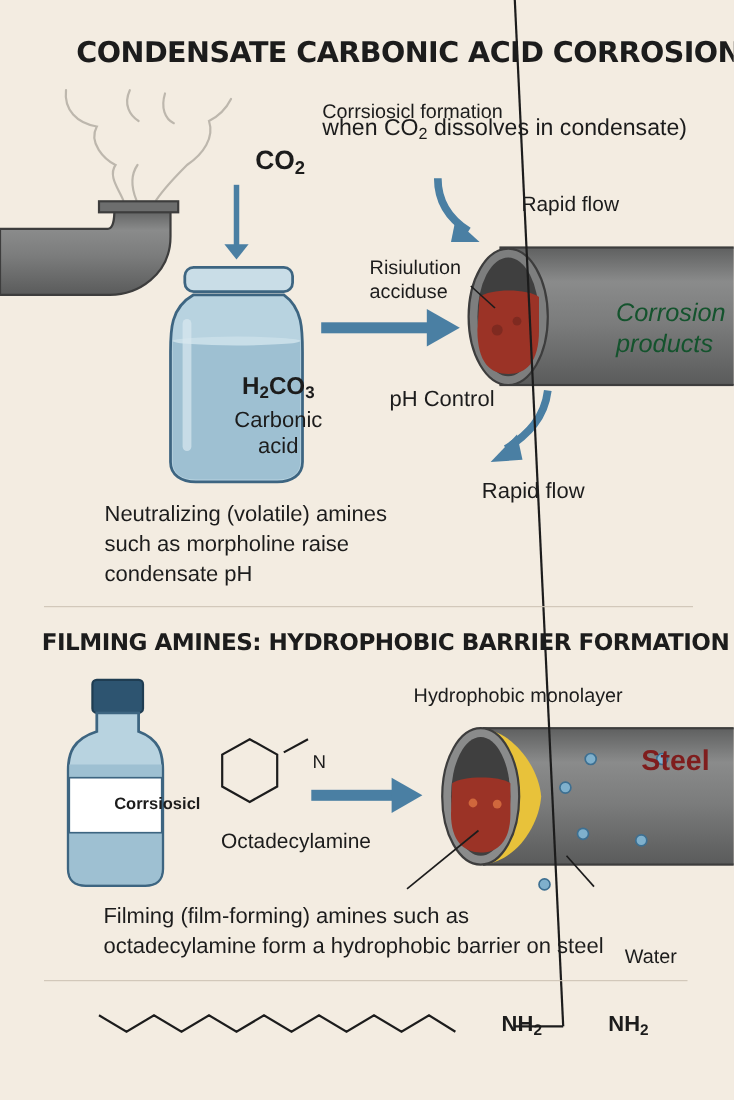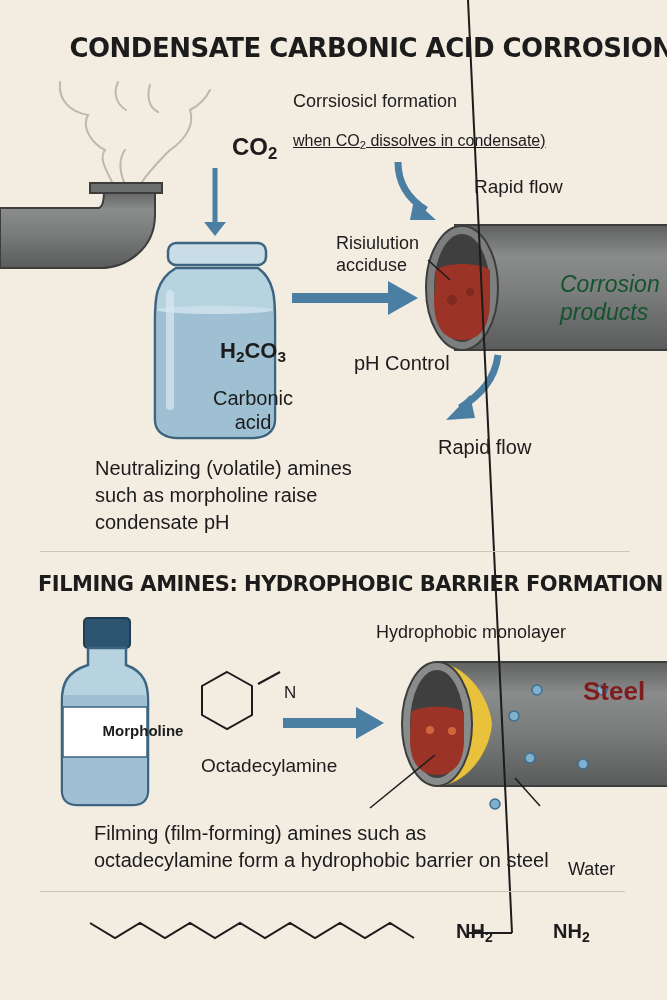--- a/index.html
+++ b/index.html
@@ -107,33 +107,33 @@
   <line x1="515" y1="778" x2="540" y2="806" stroke="#1c1c1c" stroke-width="1.5"></line>
 
   <polyline fill="none" stroke="#1c1c1c" stroke-width="2" points="90,923 115,938 140,923 165,938 190,923 215,938 240,923 265,938 290,923 315,938 340,923 365,938 390,923 414,938"></polyline>
   <line x1="468" y1933="933" x2="512" y2="933" stroke="#1c1c1c" stroke-width="2"></line>
   <line x1="468" y1="933" x2="512" y2="933" stroke="#1c1c1c" stroke-width="2"></line>
 </svg>
 
 <div class="abs title" style="left:0;width:667px;text-align:center;top:33px;font-size:26px;">CONDENSATE CARBONIC ACID CORROSION</div>
 
 <div class="abs t" style="left:255px;top:91px;font-size:18px;">Corrsiosicl formation</div>
-<div class="abs t" style="left:255px;top:132px;font-size:16px;text-decoration:underline;"><span>when CO</span><sub>2</sub><span> dissolves in condensate)</span></div>
+<div class="abs t" style="left:255px;top:105px;font-size:21px;"><span>when CO</span><sub>2</sub><span> dissolves in condensate)</span></div>
 
 <div class="abs t" style="left:194px;top:133px;font-size:24px;font-weight:bold;"><span>CO</span><sub>2</sub></div>
 
 <div class="abs t" style="left:436px;top:176px;font-size:19px;">Rapid flow</div>
 
 <div class="abs t" style="left:298px;top:232px;font-size:18px;line-height:22px;">
   <div>Risiulution</div>
   <div>acciduse</div>
 </div>
 
 <div class="abs t" style="left:155px;width:120px;text-align:center;top:338px;font-size:22px;font-weight:bold;"><span>H</span><sub>2</sub><span>CO</span><sub>3</sub></div>
-<div class="abs t" style="left:155px;width:120px;text-align:center;top:386px;font-size:20px;line-height:24px;">
+<div class="abs t" style="left:155px;width:120px;text-align:center;top:370px;font-size:20px;line-height:24px;">
   <div>Carbonic</div>
   <div>acid</div>
 </div>
 
 <div class="abs t" style="left:316px;top:330px;font-size:20px;margin-top:22px;">pH Control</div>
 
 <div class="abs t" style="left:522px;top:270px;font-size:23px;line-height:28px;color:#14532d;font-style:italic;">
   <div>Corrosion</div>
   <div>products</div>
 </div>
@@ -145,21 +145,21 @@
   <div>such as morpholine raise</div>
   <div>condensate pH</div>
 </div>
 
 <div class="divider" style="left:40px;width:590px;top:551px;"></div>
 
 <div class="abs title" style="left:0;width:550px;text-align:center;top:572px;font-size:21px;">FILMING AMINES: HYDROPHOBIC BARRIER FORMATION</div>
 
 <div class="abs t" style="left:338px;top:622px;font-size:18px;">Hydrophobic monolayer</div>
 
-<div class="abs t" style="left:63px;width:84px;text-align:center;top:722px;font-size:15px;font-weight:bold;">Morpholine</div>
+<div class="abs t" style="left:63px;width:84px;text-align:center;top:722px;font-size:15px;font-weight:bold;">Corrsiosicl</div>
 
 <div class="abs t" style="left:246px;top:683px;font-size:17px;">N</div>
 
 <div class="abs t" style="left:163px;top:755px;font-size:19px;">Octadecylamine</div>
 
 <div class="abs t" style="left:545px;top:676px;font-size:26px;font-weight:bold;color:#7f1d1d;">Steel</div>
 
 <div class="abs t" style="left:530px;top:815px;font-size:18px;margin-top:44px;">Water</div>
 
 <div class="abs t" style="left:56px;top:820px;font-size:20px;line-height:27px;">

